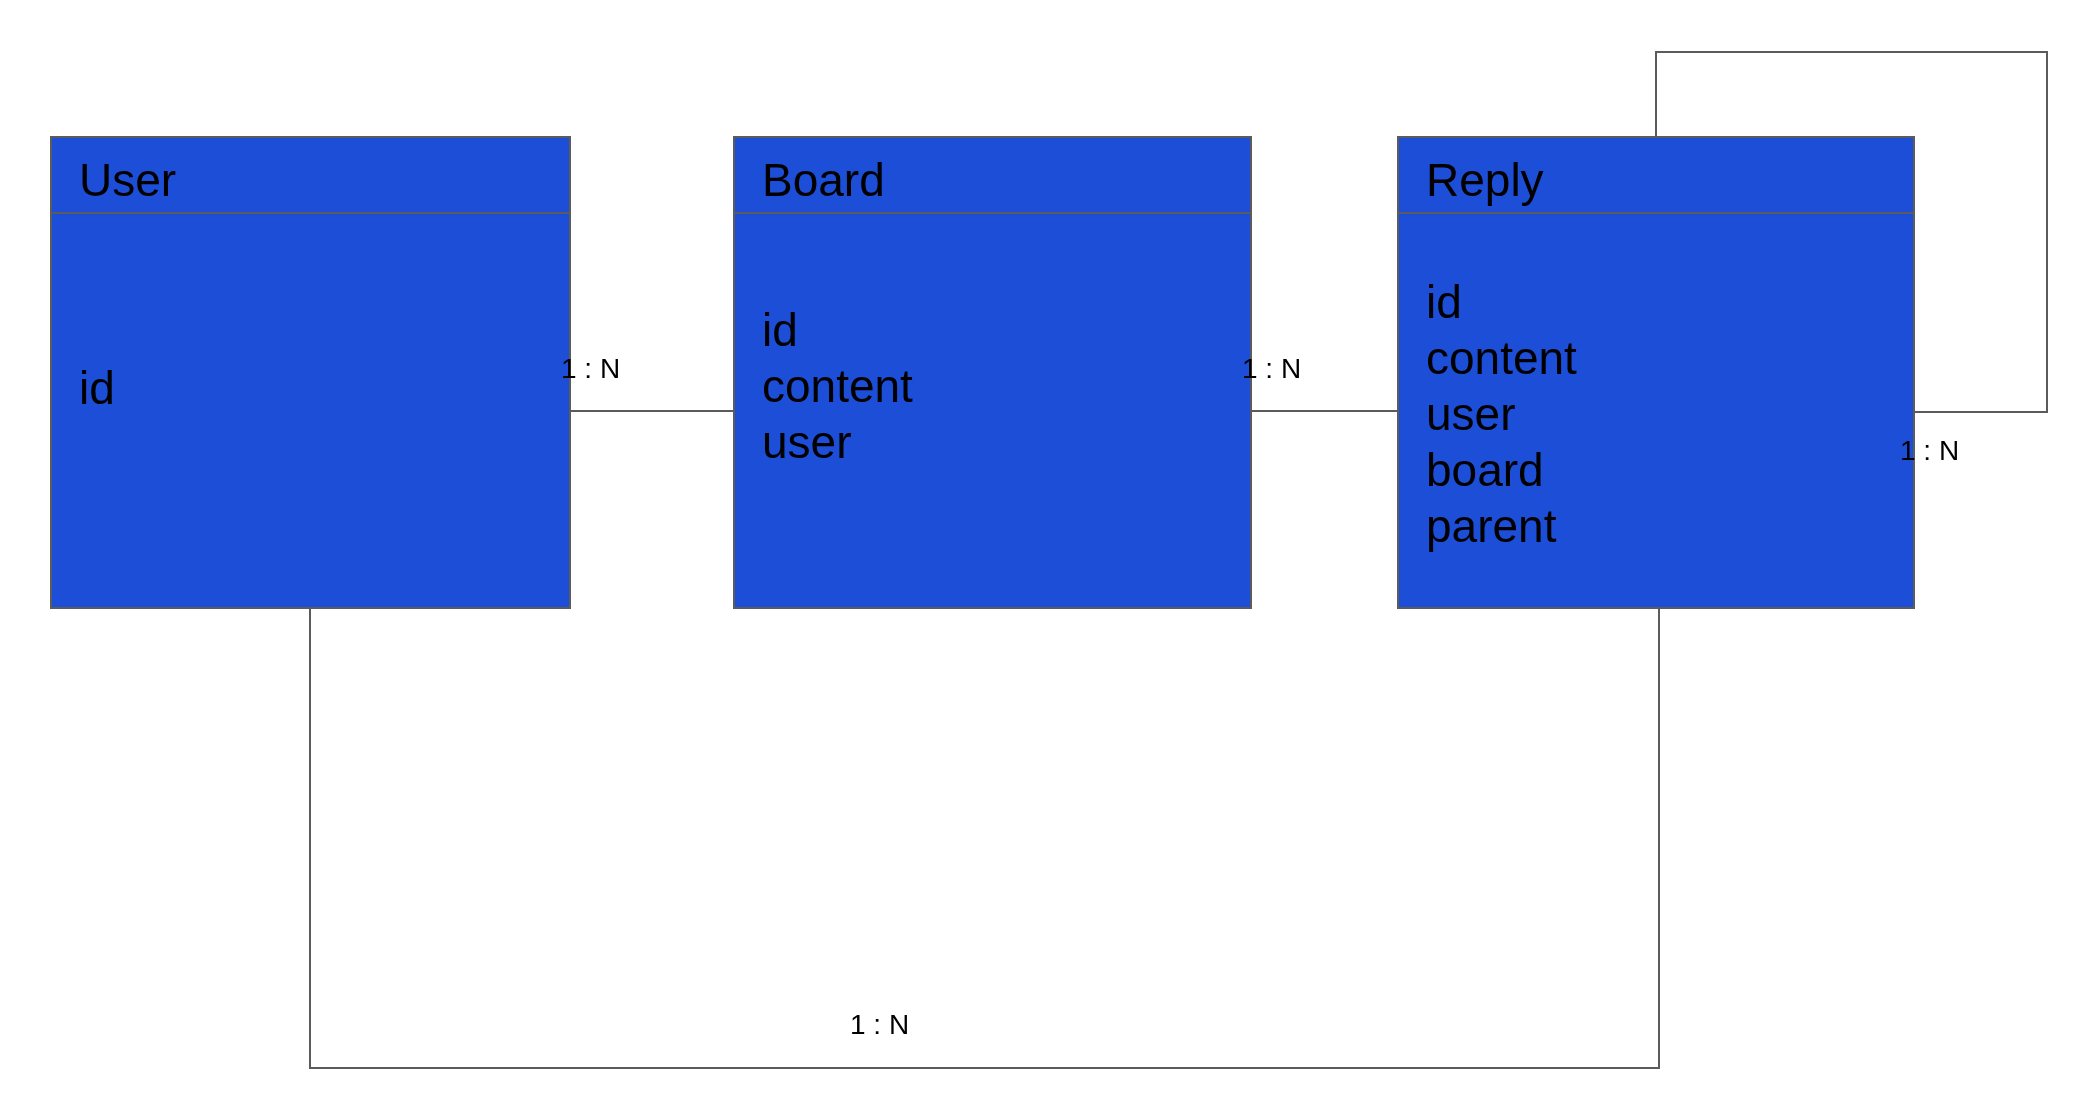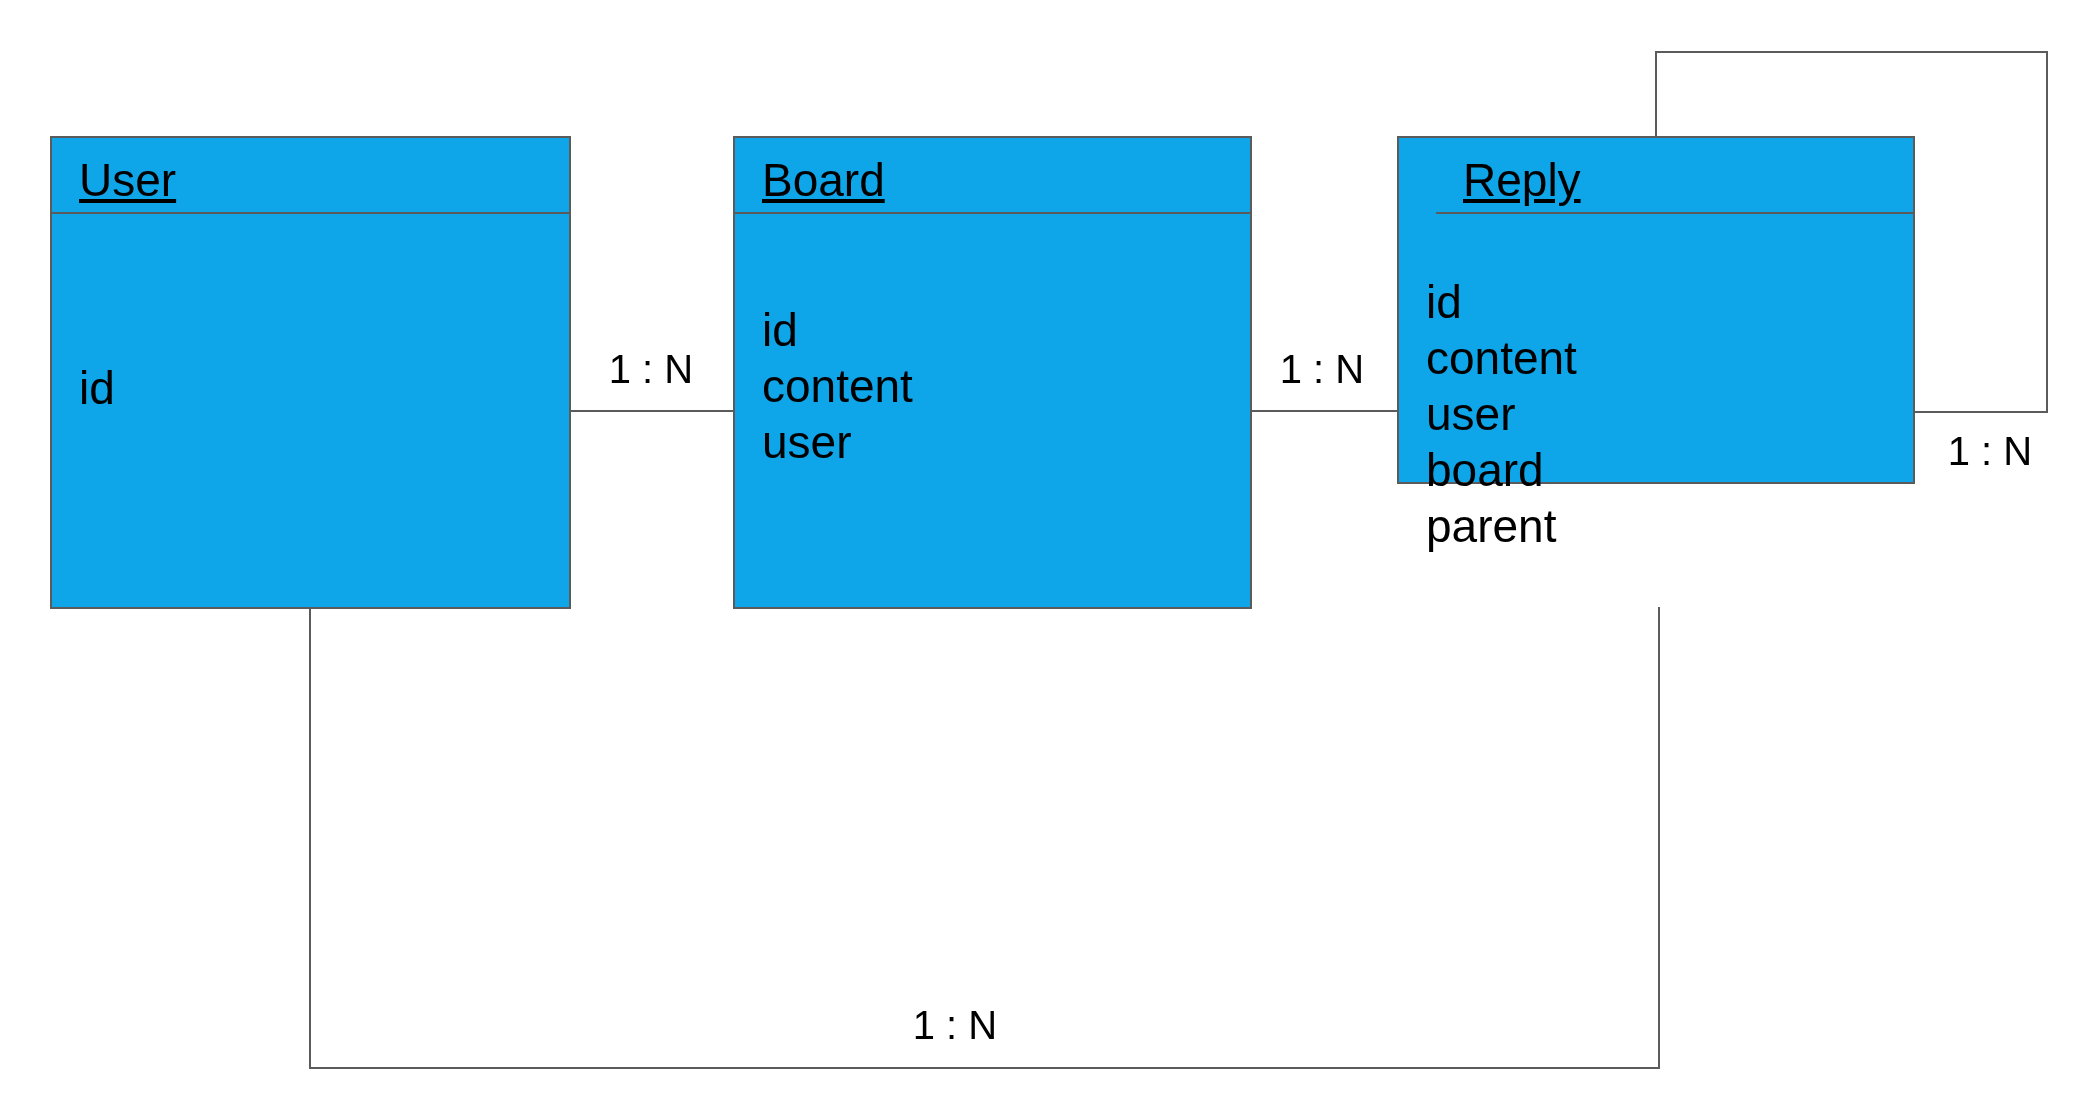--- a/index.html
+++ b/index.html
@@ -12,23 +12,22 @@
     width: 2094px;
     height: 1106px;
     background: #ffffff;
     font-family: "Liberation Sans", "DejaVu Sans", sans-serif;
     color: #000000;
     overflow: hidden;
   }
   .entity {
     position: absolute;
     border: 2px solid #5b5b5b;
-    background: #0ea5e9;
+    background: #1d4ed8;
     box-sizing: border-box;
-    text-decoration: underline;
   }
   .entity-header {
     box-sizing: border-box;
     height: 76px;
     border-bottom: 2px solid #5b5b5b;
     display: flex;
     align-items: center;
     padding-left: 27px;
     padding-top: 10px;
     font-size: 46px;
@@ -48,23 +47,23 @@
 
   .hline, .vline {
     position: absolute;
     background: #5b5b5b;
   }
   .hline { height: 2px; }
   .vline { width: 2px; }
 
   .rel-label {
     position: absolute;
-    font-size: 40px;
+    font-size: 28px;
     line-height: 50px;
-    text-align: center;
+    text-align: left;
     white-space: nowrap;
   }
 </style>
 </head>
 <body>
 
 <div class="canvas">
 
   <div class="entity" style="left:50px; top:136px; width:521px; height:473px;">
     <div class="entity-header">User</div>
@@ -75,21 +74,21 @@
 
   <div class="entity" style="left:733px; top:136px; width:519px; height:473px;">
     <div class="entity-header">Board</div>
     <div class="entity-fields" style="top:164px;">
       <div class="field-row">id</div>
       <div class="field-row">content</div>
       <div class="field-row">user</div>
     </div>
   </div>
 
-  <div class="entity" style="left:1397px; top:136px; width:518px; height:348px;padding-left:37px;">
+  <div class="entity" style="left:1397px; top:136px; width:518px; height:473px;">
     <div class="entity-header">Reply</div>
     <div class="entity-fields" style="top:136px;">
       <div class="field-row">id</div>
       <div class="field-row">content</div>
       <div class="field-row">user</div>
       <div class="field-row">board</div>
       <div class="field-row">parent</div>
     </div>
   </div>
 

